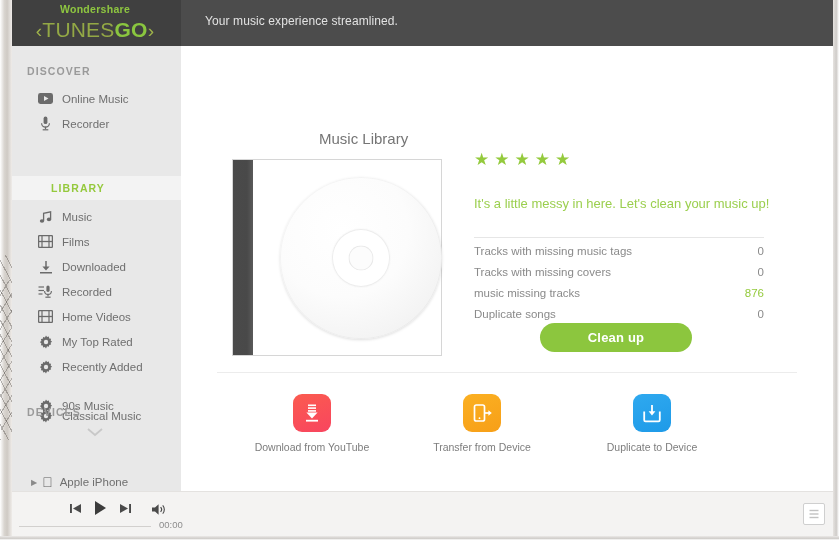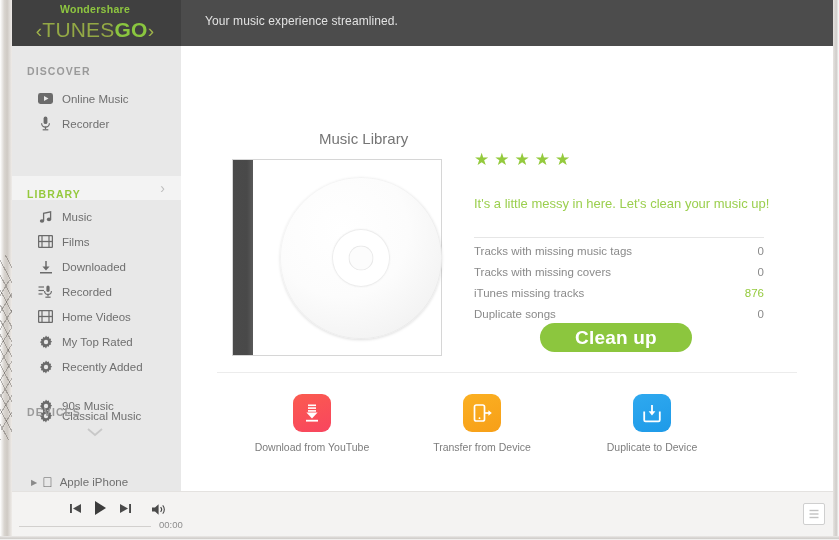--- a/index.html
+++ b/index.html
@@ -33,21 +33,21 @@
   
   .sidebar{position:absolute;left:9px;top:46px;width:172px;height:445px;background:#e8e8e8;}
   .sec-title{font-size:10.5px;color:#9a9a9a;letter-spacing:1.1px;font-weight:bold;padding-left:18px;}
   .sec-discover{position:absolute;left:0;top:19px;}
   .sec-devices{position:absolute;left:0;top:360px;}
   .sb-item{position:absolute;left:0;width:172px;height:25px;display:flex;align-items:center;
     font-size:11.5px;color:#6f6f6f;cursor:default;}
   .sb-item .ic{width:17px;height:17px;margin-left:28px;margin-right:8px;display:flex;align-items:center;justify-content:center;color:#6b6b6b;flex:none;}
   .sb-item .lb{white-space:nowrap;}
   .library-row{position:absolute;left:0;top:130px;width:172px;height:24px;
-    background:#f3f3f3;display:flex;align-items:flex-end;}
+    background:#f3f3f3;display:flex;align-items:center;padding-left:24px;}
   .library-row .lb{font-size:10.5px;color:#95c93d;letter-spacing:1.1px;font-weight:bold;padding-left:18px;}
   .library-row .chev{position:absolute;right:16px;top:4px;color:#bdbdbd;font-size:14px;}
   .chev-down{position:absolute;left:0;top:380px;width:172px;text-align:center;color:#c4c4c4;font-size:14px;letter-spacing:-1px;}
   .dev-item{position:absolute;left:0;top:425px;width:172px;height:22px;display:flex;align-items:center;font-size:11.5px;color:#6f6f6f;}
   .dev-item .tri{margin-left:22px;margin-right:5px;font-size:8px;color:#8a8a8a;}
   .dev-item .apple{margin-right:7px;font-size:14px;color:#5d5d5d;line-height:14px;}
 
   
   .main{position:absolute;left:181px;top:46px;width:652px;height:445px;background:#fff;}
   .ml-title{position:absolute;left:138px;top:84px;font-size:15px;color:#757575;}
@@ -64,21 +64,21 @@
     width:25px;height:25px;border-radius:50%;background:#fcfcfc;box-shadow:inset 0 0 0 1px #e8e8e8;}
 
   .stars{position:absolute;left:293px;top:105px;display:flex;gap:5px;}
   .stars span{color:#94ca3d;font-size:17px;line-height:17px;}
   .messy{position:absolute;left:293px;top:150px;font-size:13px;color:#9bcf4e;white-space:nowrap;}
   .hr-stats{position:absolute;left:293px;top:191px;width:290px;height:1px;background:#e6e6e6;}
   .stat{position:absolute;left:293px;width:290px;height:21px;font-size:11.5px;color:#8a8a8a;}
   .stat .v{position:absolute;right:0;top:0;}
   .stat .v.hl{color:#94ca3d;}
   .cleanup{position:absolute;left:359px;top:277px;width:152px;height:29px;background:#8cc63e;
-    border-radius:15px;border:0;color:#fff;font-size:19px;font-weight:bold;font-family:"Liberation Sans",sans-serif;cursor:pointer;letter-spacing:.2px;}
+    border-radius:15px;border:0;color:#fff;font-size:13px;font-weight:bold;font-family:"Liberation Sans",sans-serif;cursor:pointer;letter-spacing:.2px;}
   .hr-main{position:absolute;left:36px;top:326px;width:580px;height:1px;background:#ececec;}
 
   .actions{position:absolute;left:36px;top:348px;width:580px;height:80px;}
   .act{position:absolute;top:0;width:150px;display:flex;flex-direction:column;align-items:center;cursor:pointer;}
   .act .tile{width:38px;height:38px;border-radius:9px;display:flex;align-items:center;justify-content:center;}
   .act .cap{margin-top:9px;font-size:10.5px;color:#7d7d7d;white-space:nowrap;}
   .t-red{background:linear-gradient(160deg,#fb5b4f 0%,#f8455f 100%);}
   .t-orange{background:linear-gradient(160deg,#fbb022 0%,#f79f18 100%);}
   .t-blue{background:linear-gradient(160deg,#2fa9ef 0%,#1e9ae8 100%);}
 
@@ -280,21 +280,21 @@
 
     <div class="stat" style="top:199px">
       <span>Tracks with missing music tags</span>
       <span class="v">0</span>
     </div>
     <div class="stat" style="top:220px">
       <span>Tracks with missing covers</span>
       <span class="v">0</span>
     </div>
     <div class="stat" style="top:241px">
-      <span>iTunes missing tracks</span>
+      <span>music missing tracks</span>
       <span class="v hl">876</span>
     </div>
     <div class="stat" style="top:262px">
       <span>Duplicate songs</span>
       <span class="v">0</span>
     </div>
 
     <button class="cleanup">Clean up</button>
 
     <div class="hr-main"></div>

